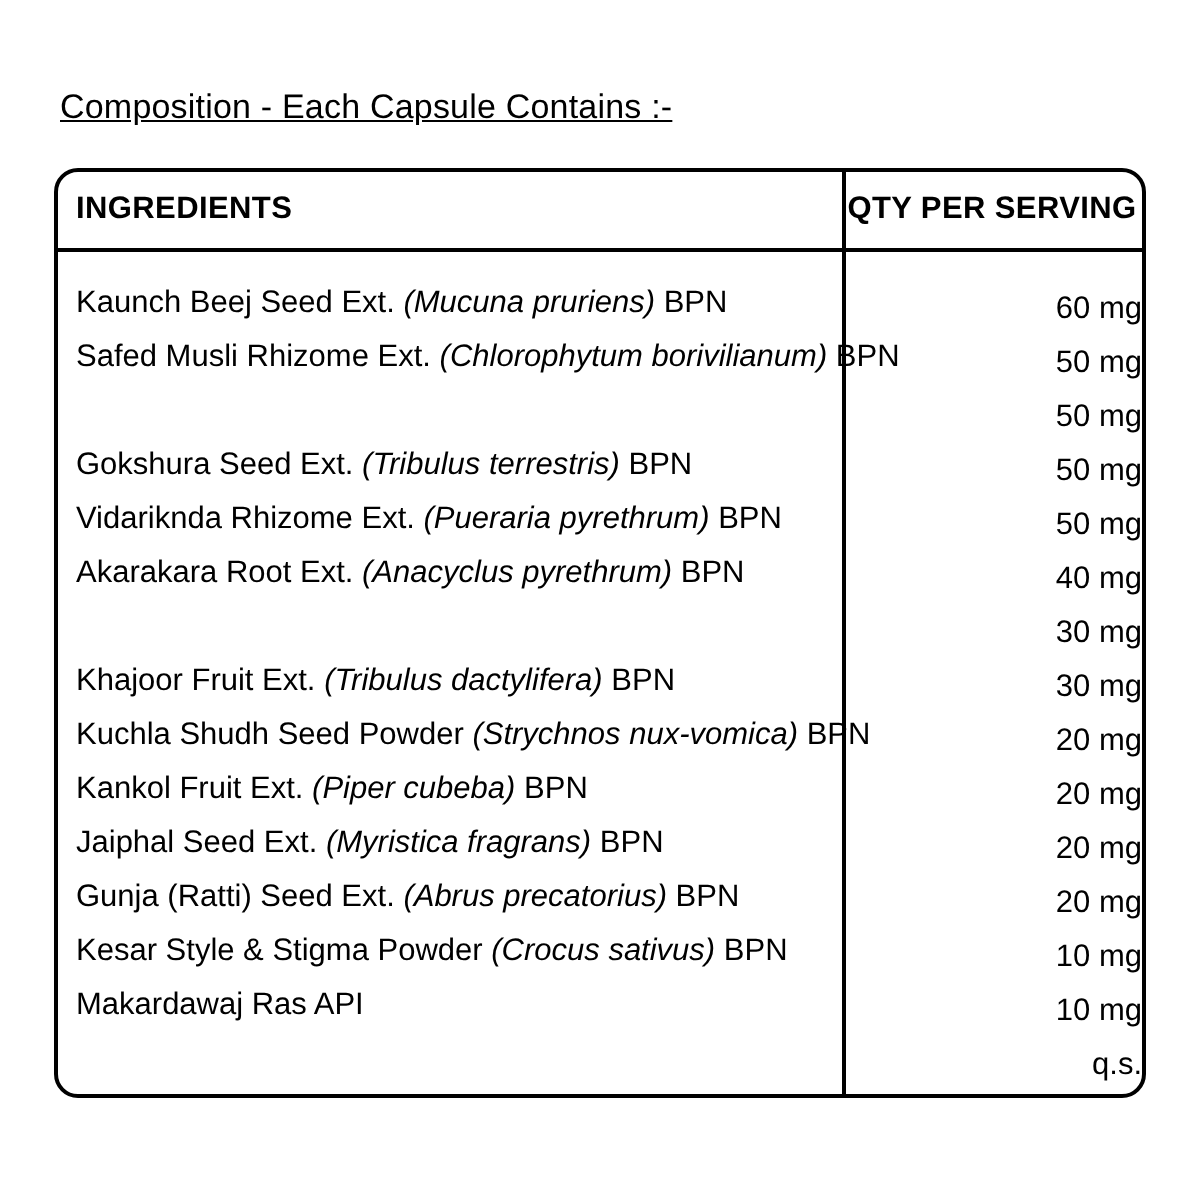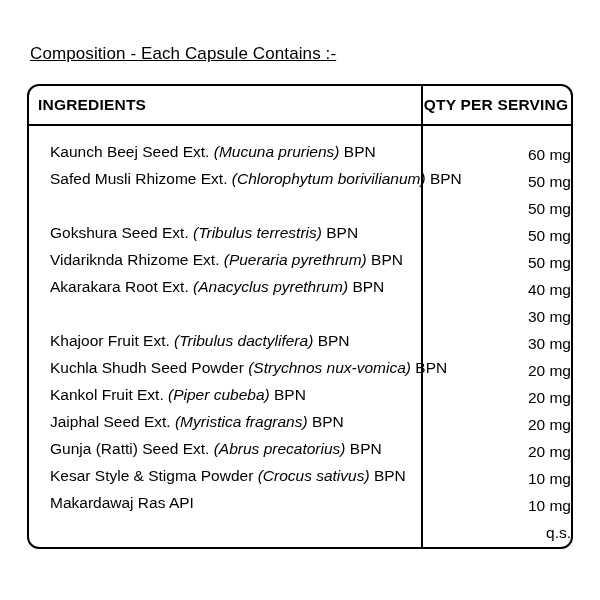--- a/index.html
+++ b/index.html
@@ -64,21 +64,20 @@
     box-sizing: border-box;
     letter-spacing: 0.2px;
   }
   .th-qty {
     flex: 1;
     text-align: center;
     letter-spacing: 0.2px;
   }
   .tbody {
     padding-top: 12px;
-    padding-left: 12px;
   }
   .tr {
     display: flex;
     height: 27px;
     line-height: 27px;
     font-size: 15.5px;
   }
   .td-ing {
     width: 392px;
     padding-left: 9px;

